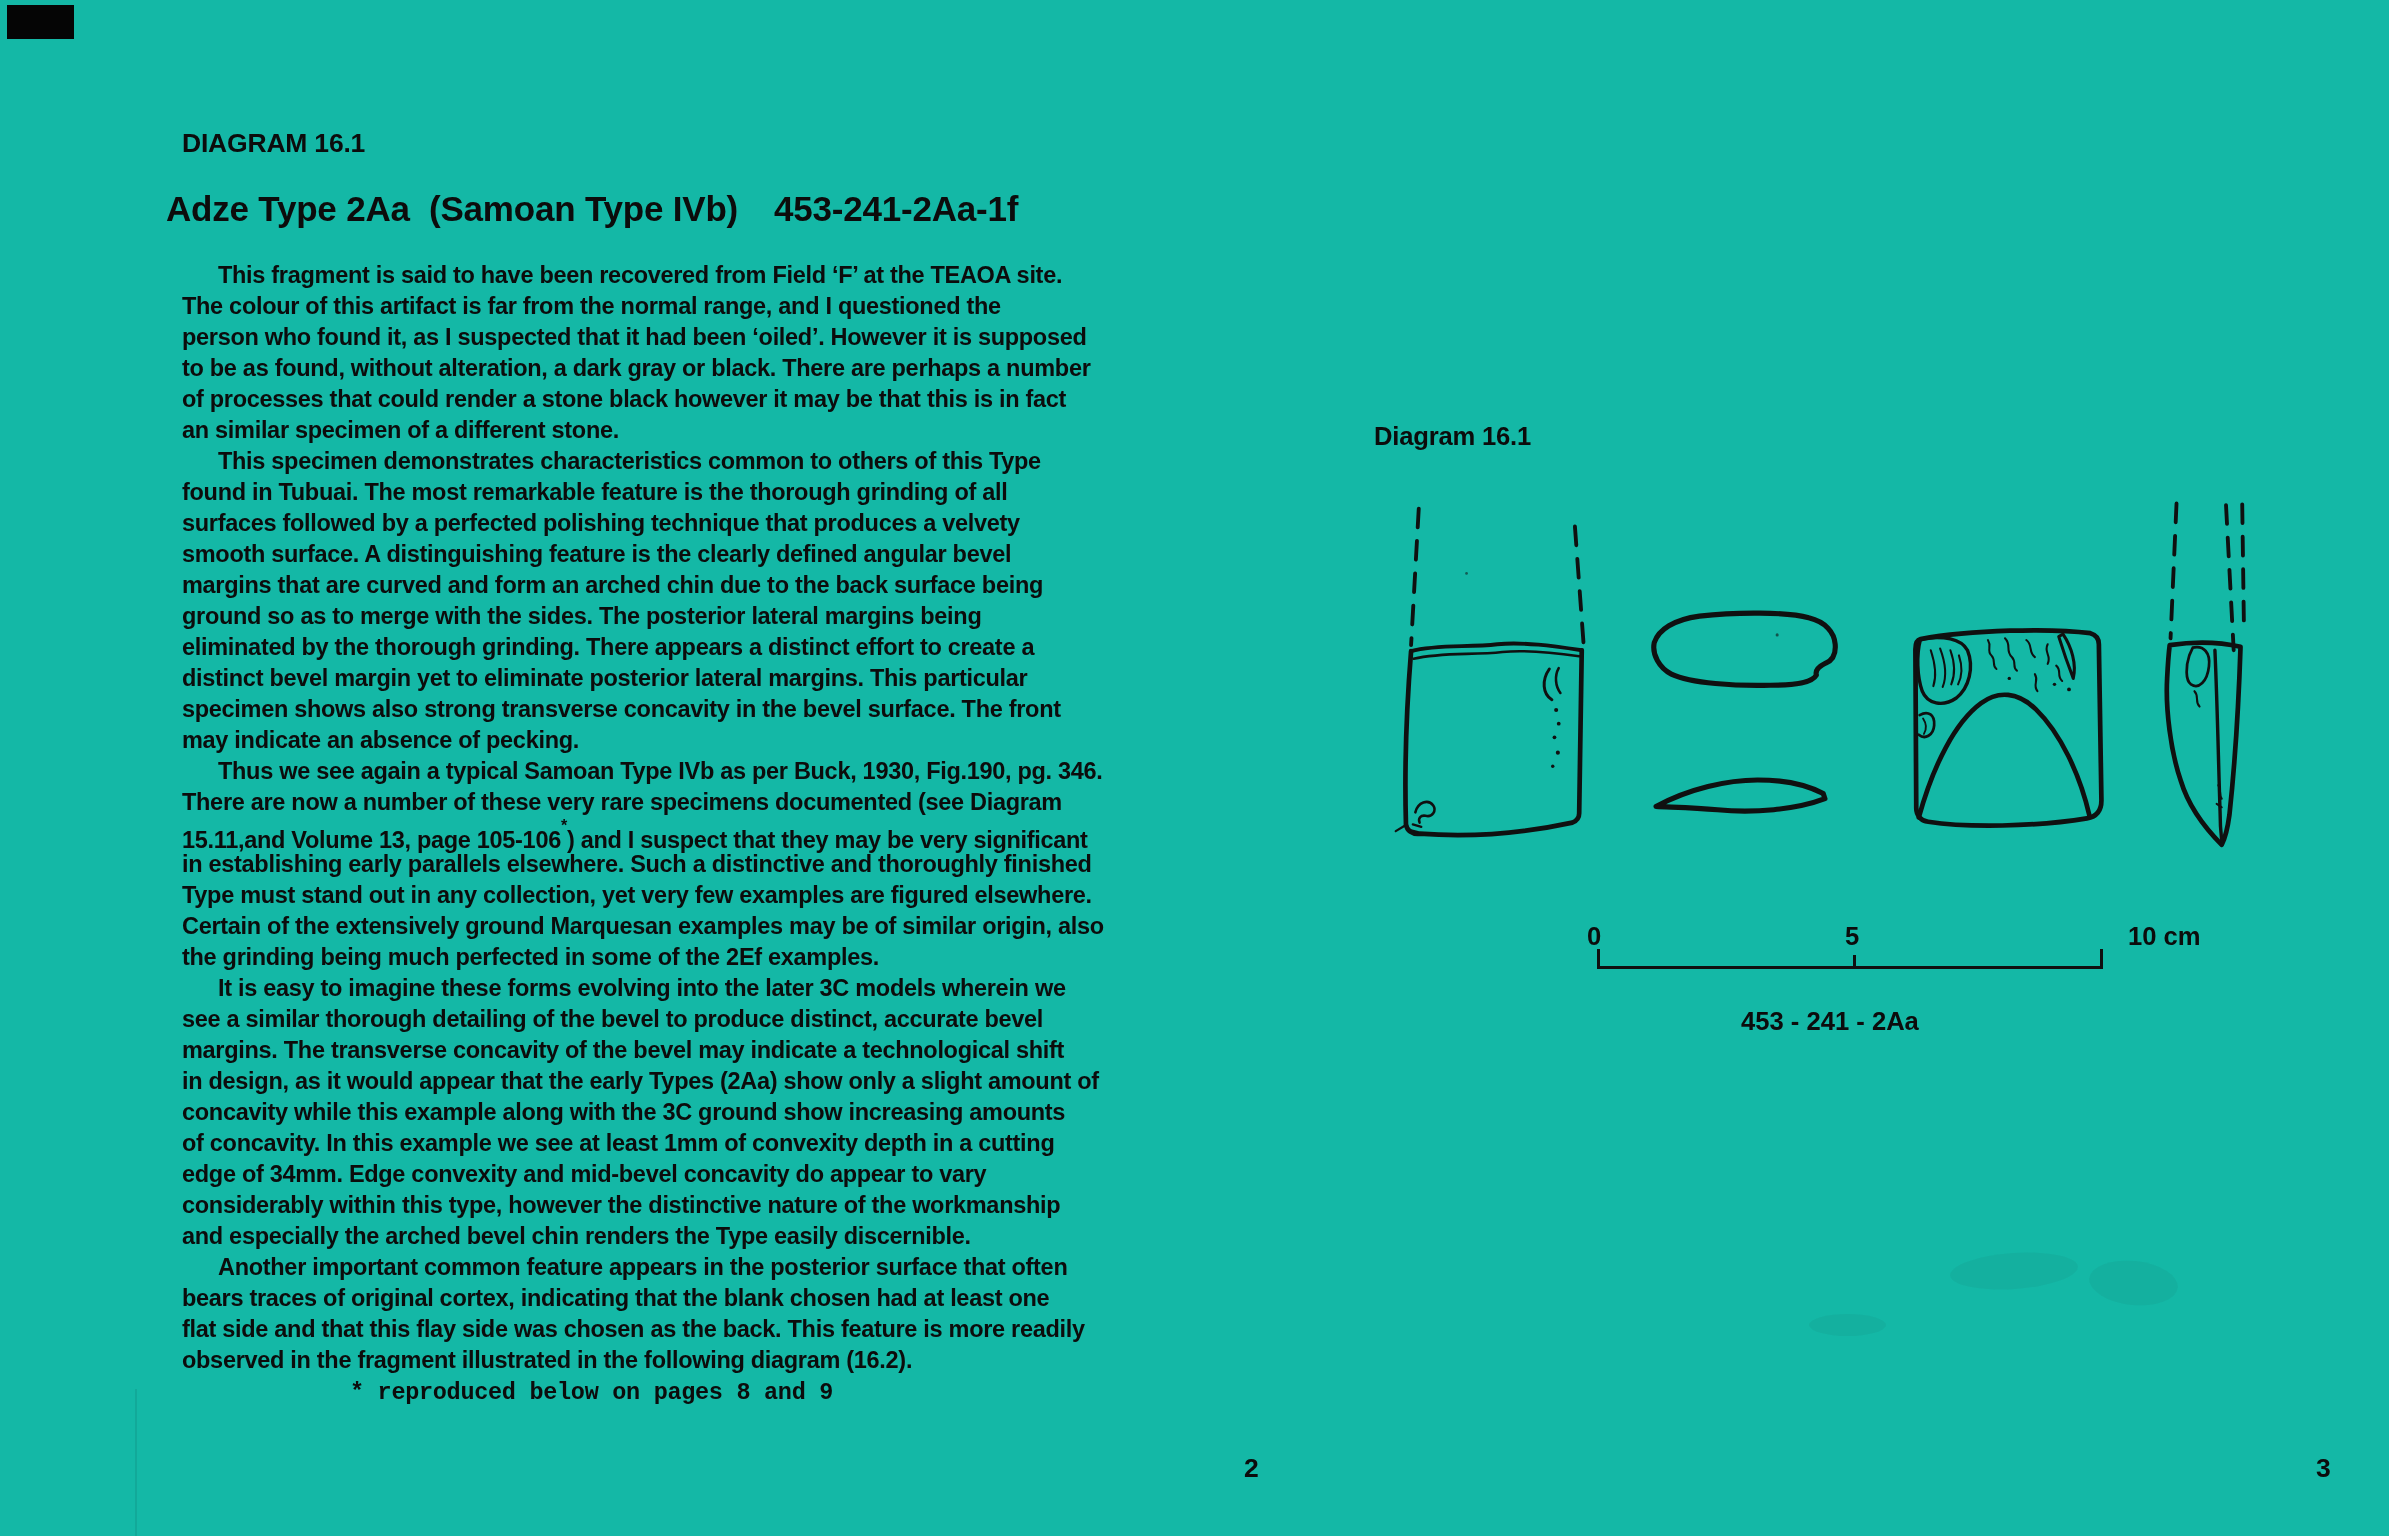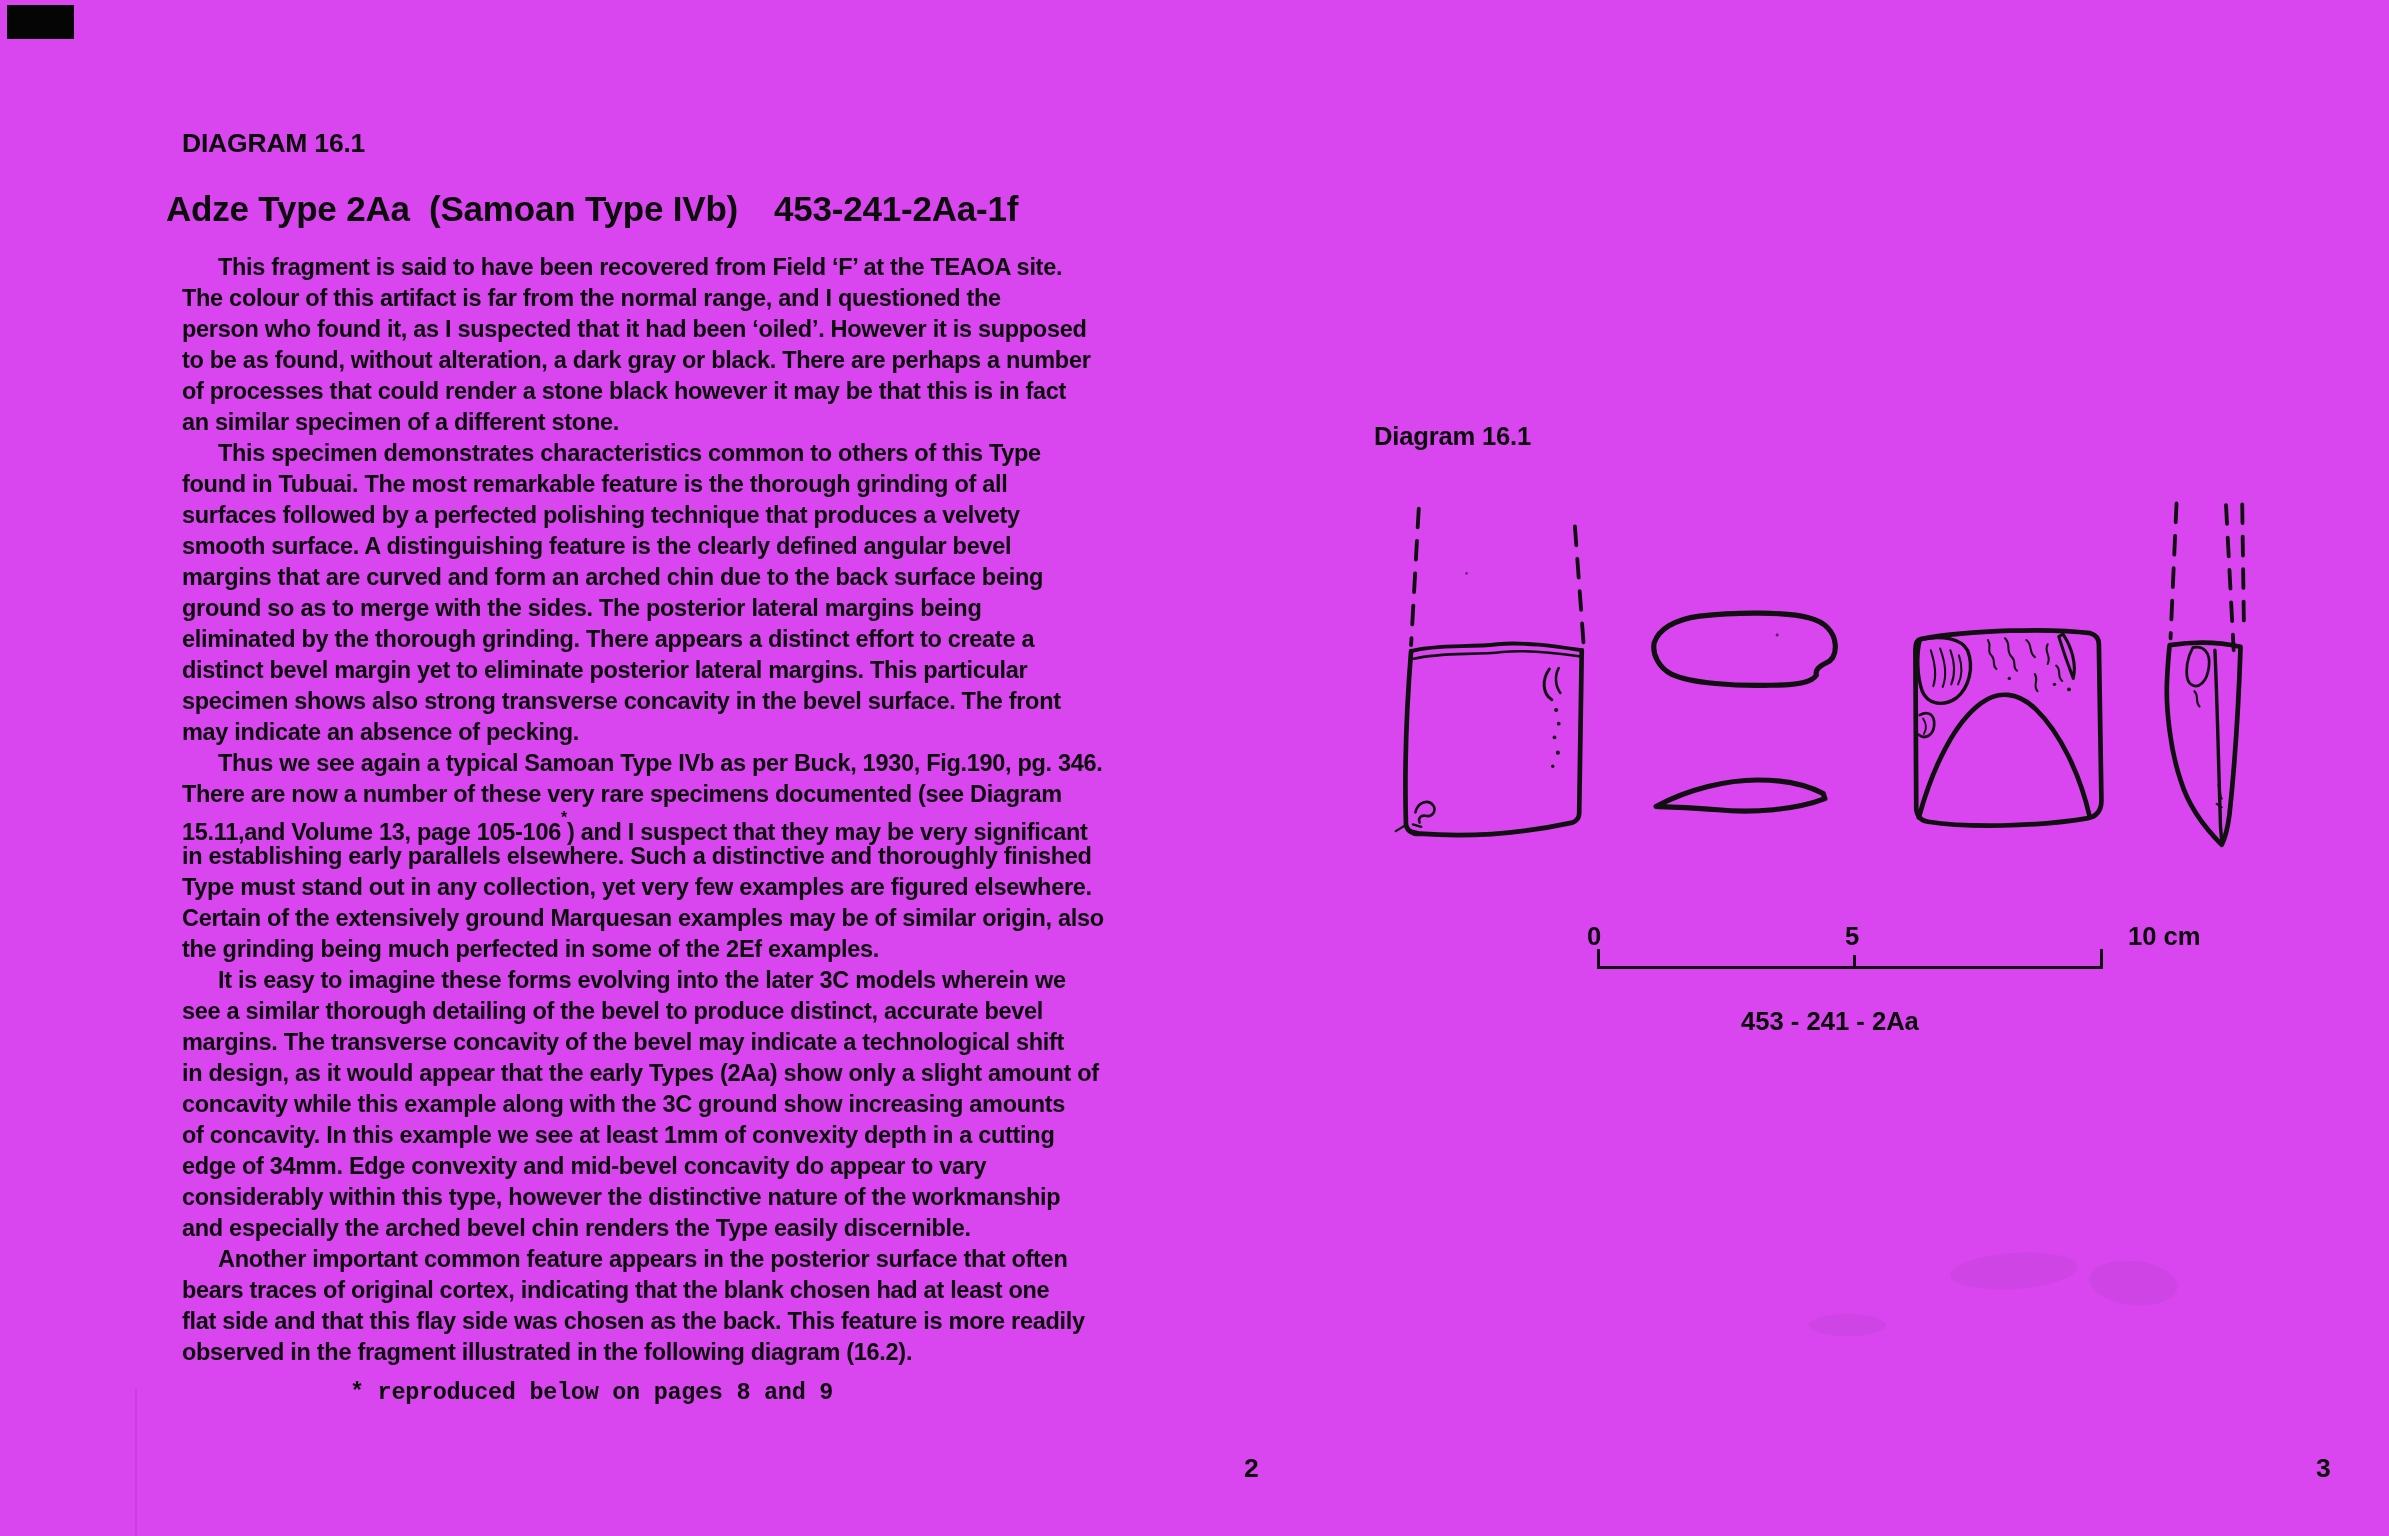--- a/index.html
+++ b/index.html
@@ -1,27 +1,27 @@
 <!DOCTYPE html>
 <html style="font-size:13.7px"><head>
 <meta charset="utf-8">
 <style>
   html,body{margin:0;padding:0;background:#e9e9e9;}
   #page{
-    position:relative;width:2389px;height:1536px;background:#d946ef;
+    position:relative;width:2389px;height:1536px;background:#14b8a6;
     overflow:hidden;color:#0c0c0c;
     font-family:"Liberation Sans","DejaVu Sans",sans-serif;font-weight:700;
   }
   .abs{position:absolute;}
   
   .doc-heading{left:182px;top:128px;font-size:26.5px;letter-spacing:-0.2px;}
   .subhead{left:166px;top:189px;font-size:35px;letter-spacing:-0.2px;white-space:nowrap;}
   .subhead .samoan{position:absolute;left:256px;white-space:nowrap;margin-left:7px;}
   .subhead .catalog{position:absolute;left:608px;white-space:nowrap;}
-  .body-text{left:182px;top:252px;width:1024px;font-size:23.5px;letter-spacing:-0.3px;}
+  .body-text{left:182px;top:260px;width:1024px;font-size:23.5px;letter-spacing:-0.3px;}
   .body-text .line{height:31px;line-height:31px;white-space:nowrap;}
   .body-text .line.indent{padding-left:36px;}
   .body-text sup{font-size:16px;position:relative;top:-8.5px;}
   .footnote{left:350px;top:1379px;font-size:23.5px;letter-spacing:-0.3px;white-space:nowrap;font-family:Liberation Mono, monospace;}
   .pagenum{font-size:26.5px;}
   
   .diagram-label{left:1374px;top:422px;font-size:25.6px;letter-spacing:-0.2px;white-space:nowrap;}
   .figure-svg{left:1237px;top:384px;}
   .scalebar{
     left:1597px;top:949px;width:506px;height:19.6px;

